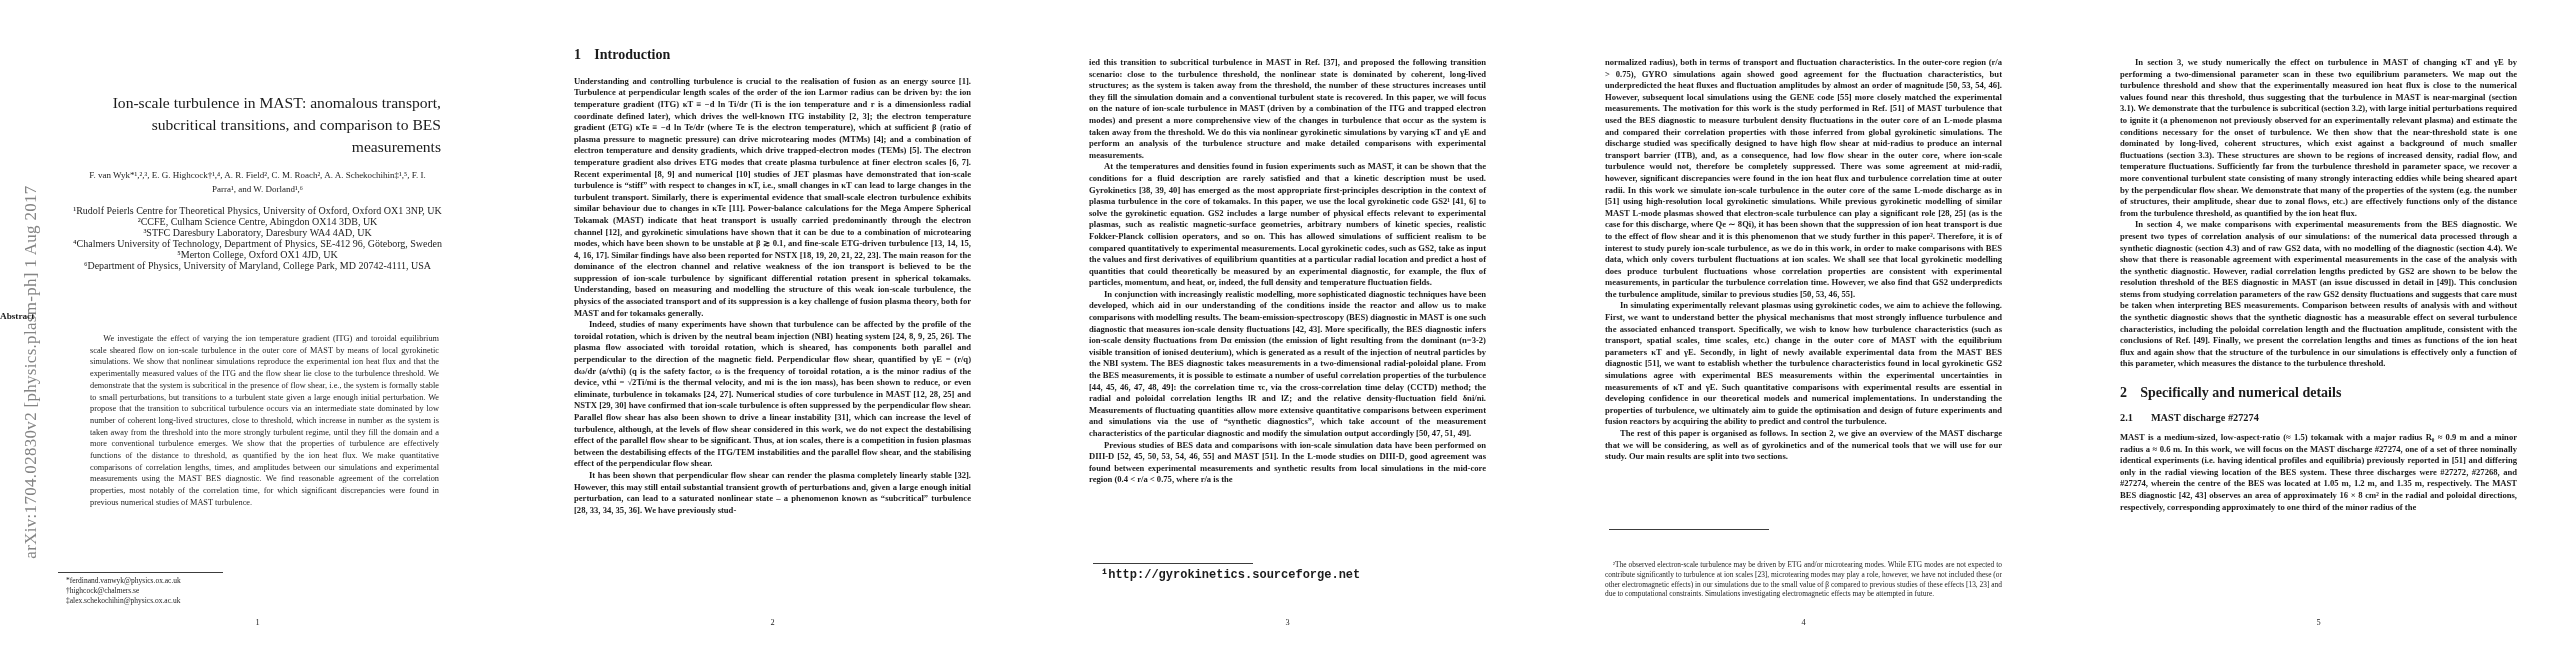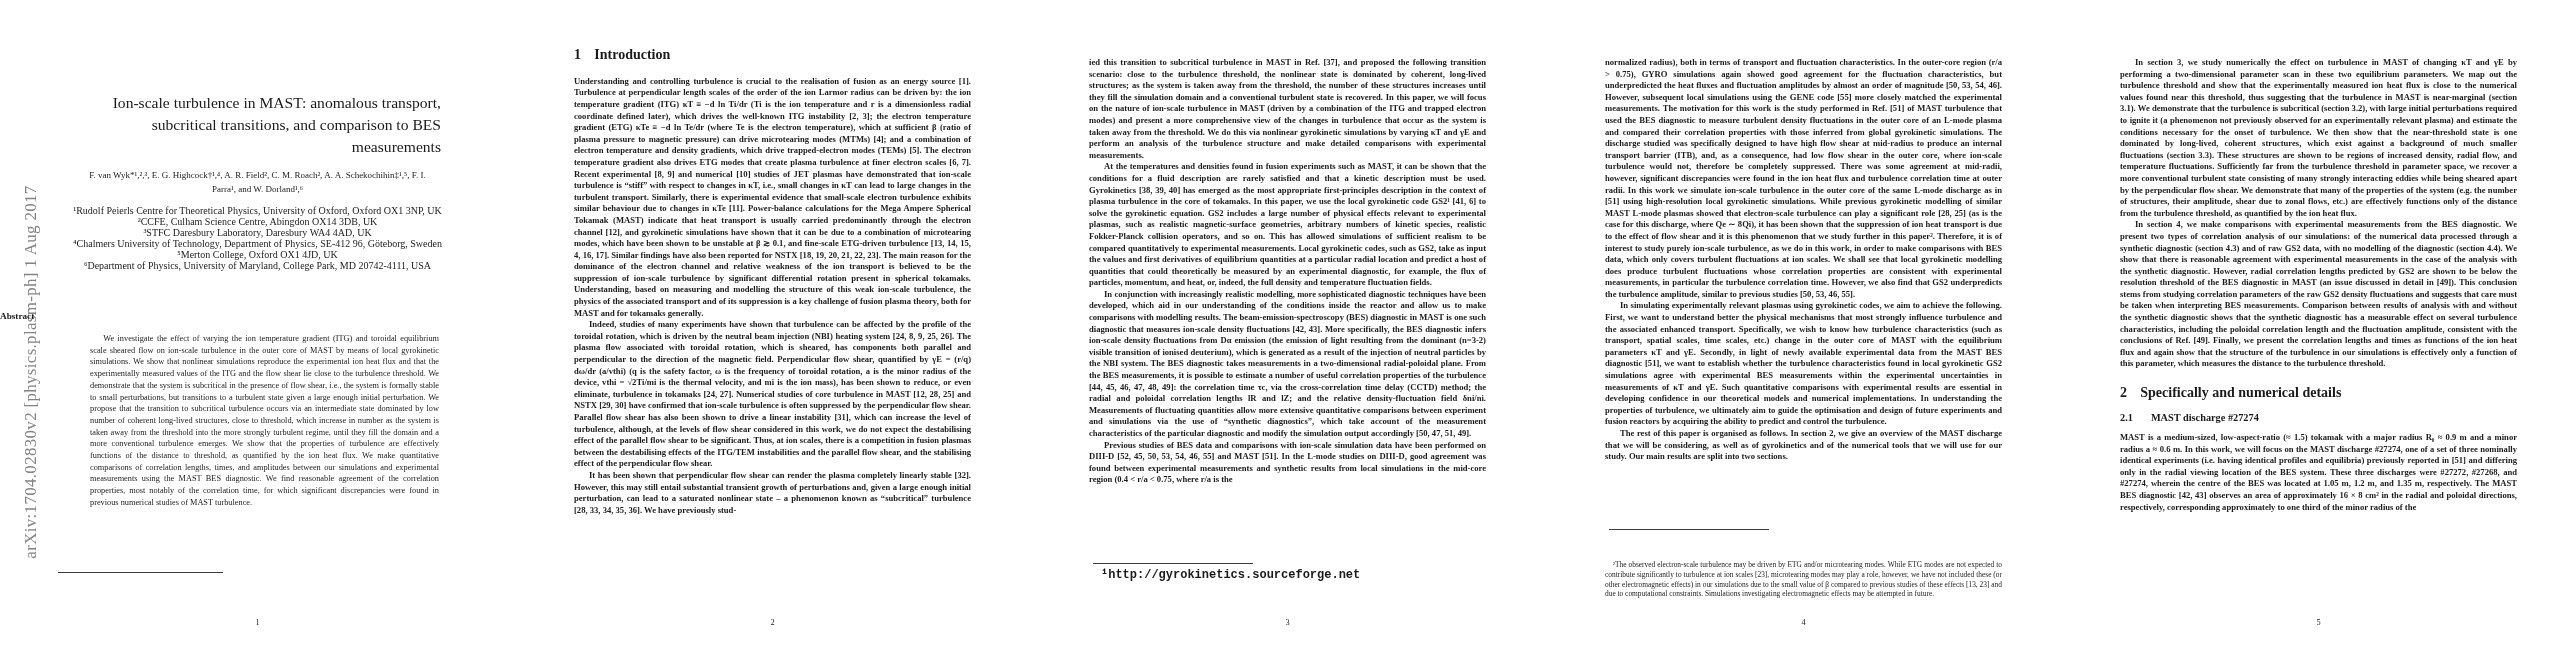--- a/index.html
+++ b/index.html
@@ -70,20 +70,25 @@
       <div>¹Rudolf Peierls Centre for Theoretical Physics, University of Oxford, Oxford OX1 3NP, UK</div>
       <div>²CCFE, Culham Science Centre, Abingdon OX14 3DB, UK</div>
       <div>³STFC Daresbury Laboratory, Daresbury WA4 4AD, UK</div>
       <div>⁴Chalmers University of Technology, Department of Physics, SE-412 96, Göteborg, Sweden</div>
       <div>⁵Merton College, Oxford OX1 4JD, UK</div>
       <div>⁶Department of Physics, University of Maryland, College Park, MD 20742-4111, USA</div>
     </div>
     <div class="abs-head">Abstract</div>
     <p class="abstract">We investigate the effect of varying the ion temperature gradient (ITG) and toroidal equilibrium scale sheared flow on ion-scale turbulence in the outer core of MAST by means of local gyrokinetic simulations. We show that nonlinear simulations reproduce the experimental ion heat flux and that the experimentally measured values of the ITG and the flow shear lie close to the turbulence threshold. We demonstrate that the system is subcritical in the presence of flow shear, i.e., the system is formally stable to small perturbations, but transitions to a turbulent state given a large enough initial perturbation. We propose that the transition to subcritical turbulence occurs via an intermediate state dominated by low number of coherent long-lived structures, close to threshold, which increase in number as the system is taken away from the threshold into the more strongly turbulent regime, until they fill the domain and a more conventional turbulence emerges. We show that the properties of turbulence are effectively functions of the distance to threshold, as quantified by the ion heat flux. We make quantitative comparisons of correlation lengths, times, and amplitudes between our simulations and experimental measurements using the MAST BES diagnostic. We find reasonable agreement of the correlation properties, most notably of the correlation time, for which significant discrepancies were found in previous numerical studies of MAST turbulence.</p>
     <div class="fnrule fnrule-p1"></div>
+    <div class="fnblock-p1">
+      <div>*ferdinand.vanwyk@physics.ox.ac.uk</div>
+      <div>†highcock@chalmers.se</div>
+      <div>‡alex.schekochihin@physics.ox.ac.uk</div>
+    </div>
     <div class="pageno">1</div>
   </div>
 
   <div class="page page2">
     <div class="body top-heading">
       <div class="sec-heading">
         <span class="num">1</span><span>Introduction</span>
       </div>
       <p class="bodytext">Understanding and controlling turbulence is crucial to the realisation of fusion as an energy source [1]. Turbulence at perpendicular length scales of the order of the ion Larmor radius can be driven by: the ion temperature gradient (ITG) κT ≡ −d ln Ti/dr (Ti is the ion temperature and r is a dimensionless radial coordinate defined later), which drives the well-known ITG instability [2, 3]; the electron temperature gradient (ETG) κTe ≡ −d ln Te/dr (where Te is the electron temperature), which at sufficient β (ratio of plasma pressure to magnetic pressure) can drive microtearing modes (MTMs) [4]; and a combination of electron temperature and density gradients, which drive trapped-electron modes (TEMs) [5]. The electron temperature gradient also drives ETG modes that create plasma turbulence at finer electron scales [6, 7]. Recent experimental [8, 9] and numerical [10] studies of JET plasmas have demonstrated that ion-scale turbulence is “stiff” with respect to changes in κT, i.e., small changes in κT can lead to large changes in the turbulent transport. Similarly, there is experimental evidence that small-scale electron turbulence exhibits similar behaviour due to changes in κTe [11]. Power-balance calculations for the Mega Ampere Spherical Tokamak (MAST) indicate that heat transport is usually carried predominantly through the electron channel [12], and gyrokinetic simulations have shown that it can be due to a combination of microtearing modes, which have been shown to be unstable at β ≳ 0.1, and fine-scale ETG-driven turbulence [13, 14, 15, 4, 16, 17]. Similar findings have also been reported for NSTX [18, 19, 20, 21, 22, 23]. The main reason for the dominance of the electron channel and relative weakness of the ion transport is believed to be the suppression of ion-scale turbulence by significant differential rotation present in spherical tokamaks. Understanding, based on measuring and modelling the structure of this weak ion-scale turbulence, the physics of the associated transport and of its suppression is a key challenge of fusion plasma theory, both for MAST and for tokamaks generally.</p>
       <p class="bodytext indent">Indeed, studies of many experiments have shown that turbulence can be affected by the profile of the toroidal rotation, which is driven by the neutral beam injection (NBI) heating system [24, 8, 9, 25, 26]. The plasma flow associated with toroidal rotation, which is sheared, has components both parallel and perpendicular to the direction of the magnetic field. Perpendicular flow shear, quantified by γE = (r/q) dω/dr (a/vthi) (q is the safety factor, ω is the frequency of toroidal rotation, a is the minor radius of the device, vthi = √2Ti/mi is the thermal velocity, and mi is the ion mass), has been shown to reduce, or even eliminate, turbulence in tokamaks [24, 27]. Numerical studies of core turbulence in MAST [12, 28, 25] and NSTX [29, 30] have confirmed that ion-scale turbulence is often suppressed by the perpendicular flow shear. Parallel flow shear has also been shown to drive a linear instability [31], which can increase the level of turbulence, although, at the levels of flow shear considered in this work, we do not expect the destabilising effect of the parallel flow shear to be significant. Thus, at ion scales, there is a competition in fusion plasmas between the destabilising effects of the ITG/TEM instabilities and the parallel flow shear, and the stabilising effect of the perpendicular flow shear.</p>

